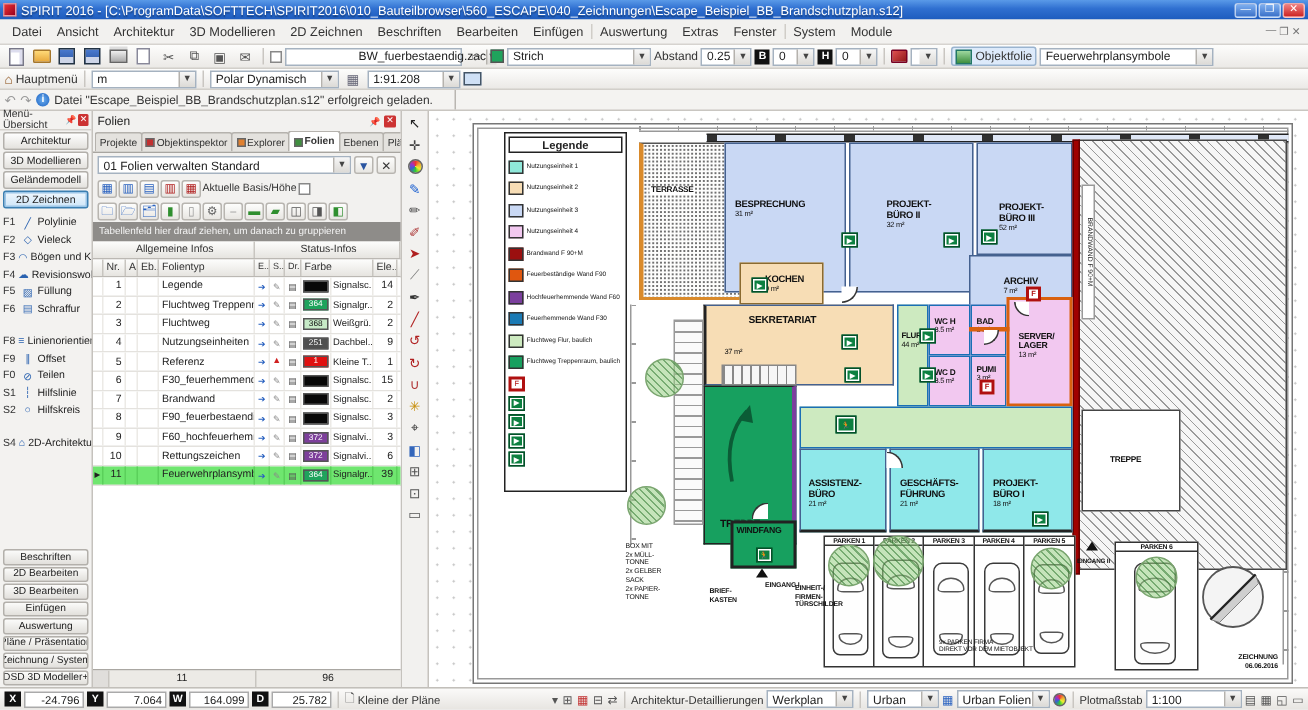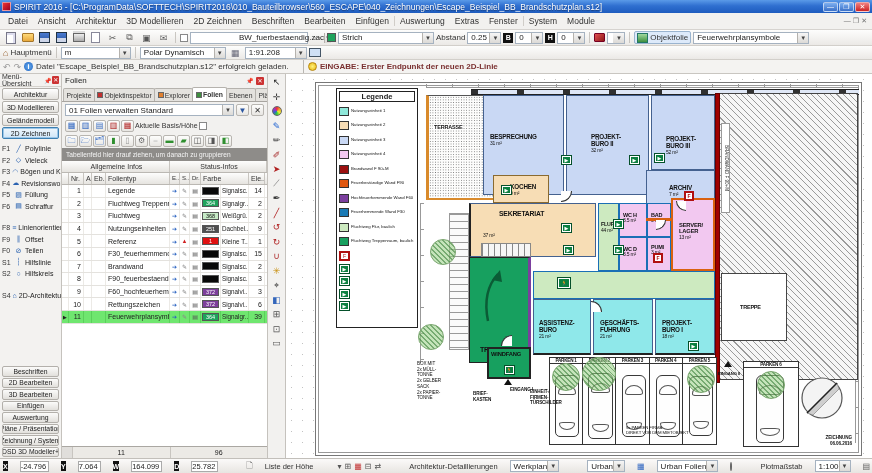--- a/index.html
+++ b/index.html
@@ -133,21 +133,21 @@
   .legend{position:absolute;left:20px;top:5px;width:82px;height:240px;background:#fff;border:1.4px solid #222;padding:1px 2px;}
   .leg-title{font-size:7.5px;font-weight:bold;text-align:center;border:1px solid #222;margin:1px 0 2px;}
   .leg-item{display:flex;align-items:center;gap:2px;height:14.5px;}
   .leg-sw{width:10px;height:9px;border:1px solid #333;flex:0 0 auto;}
   .leg-lb{font-size:4.3px;line-height:1.1;color:#111;}
   .leg-signs{display:flex;flex-direction:column;gap:2.5px;margin-top:2px;}
   .leg-signs .sgn{width:11px;height:10px;background:#0c8040;border:1px solid #05502a;box-shadow:inset 0 0 0 1px #fff;color:#fff;font-size:5px;display:flex;align-items:center;justify-content:center;}
   .leg-signs .sgn.red{background:#fff;border:2px solid #b01010;color:#b01010;}
 
   
-  .statusbar{height:15px;background:linear-gradient(#fbfaf9,#e7e5e1);border-top:1px solid #c2bfba;display:flex;align-items:center;gap:12px;padding:0 3px;flex:0 0 auto;font-size:8px;}
+  .statusbar{height:15px;background:linear-gradient(#fbfaf9,#e7e5e1);border-top:1px solid #c2bfba;display:flex;align-items:center;gap:2px;padding:0 3px;flex:0 0 auto;font-size:8px;}
   .coordl{width:11px;height:10px;background:#111;color:#fff;font-size:7px;font-weight:bold;display:flex;align-items:center;justify-content:center;}
   .coordv{width:40px;height:11px;background:#fff;border:1px solid #aaa;font-size:7.5px;display:flex;align-items:center;justify-content:flex-end;padding-right:2px;}
   .sbtxt{font-size:7.5px;color:#333;white-space:nowrap;}
   .sbico{font-size:8px;color:#555;}
 </style>
 </head>
 <body>
 
 <div id="app">
 
@@ -270,24 +270,20 @@
       </span>
     <span class="i-screen"></span>
   </div>
 
   <div class="msgbar">
     <div class="msg-left">
       <span class="undo">↶</span>
       <span class="undo">↷</span>
       <span class="i-info">i</span>
       <span class="msgtxt">Datei "Escape_Beispiel_BB_Brandschutzplan.s12" erfolgreich geladen.</span>
-    </div>
-    <div class="msg-right">
-      <span class="i-bulb"></span>
-      <span class="prompttxt">EINGABE: Erster Endpunkt der neuen 2D-Linie</span>
     </div>
   </div>
 
   <div class="main">
 
     <div class="sidebar">
       <div class="side-head">
         <span>Menü-Übersicht</span>
         <span class="px">📌</span>
         <span class="xx">✕</span>
@@ -899,21 +895,21 @@
     <span class="coordl">X</span>
     <span class="coordv">-24.796</span>
     <span class="coordl">Y</span>
     <span class="coordv">7.064</span>
     <span class="coordl">W</span>
     <span class="coordv">164.099</span>
     <span class="coordl">D</span>
     <span class="coordv">25.782</span>
     <span class="sep"></span>
     <span class="sbico">🗋</span>
-    <span class="sbtxt">Liste der Höhe</span>
+    <span class="sbtxt">Kleine der Pläne</span>
     <span style="flex:1;"></span>
     <span id="sb-mid" style="display:flex;gap:3px;align-items:center;">
         <span class="sbico">▾</span>
         <span class="sbico">⊞</span>
         <span class="sbico" style="color: rgb(194, 48, 48);">▦</span>
         <span class="sbico">⊟</span>
         <span class="sbico">⇄</span>
       </span>
     <span class="sep"></span>
     <span class="sbtxt">Architektur-Detaillierungen</span>

